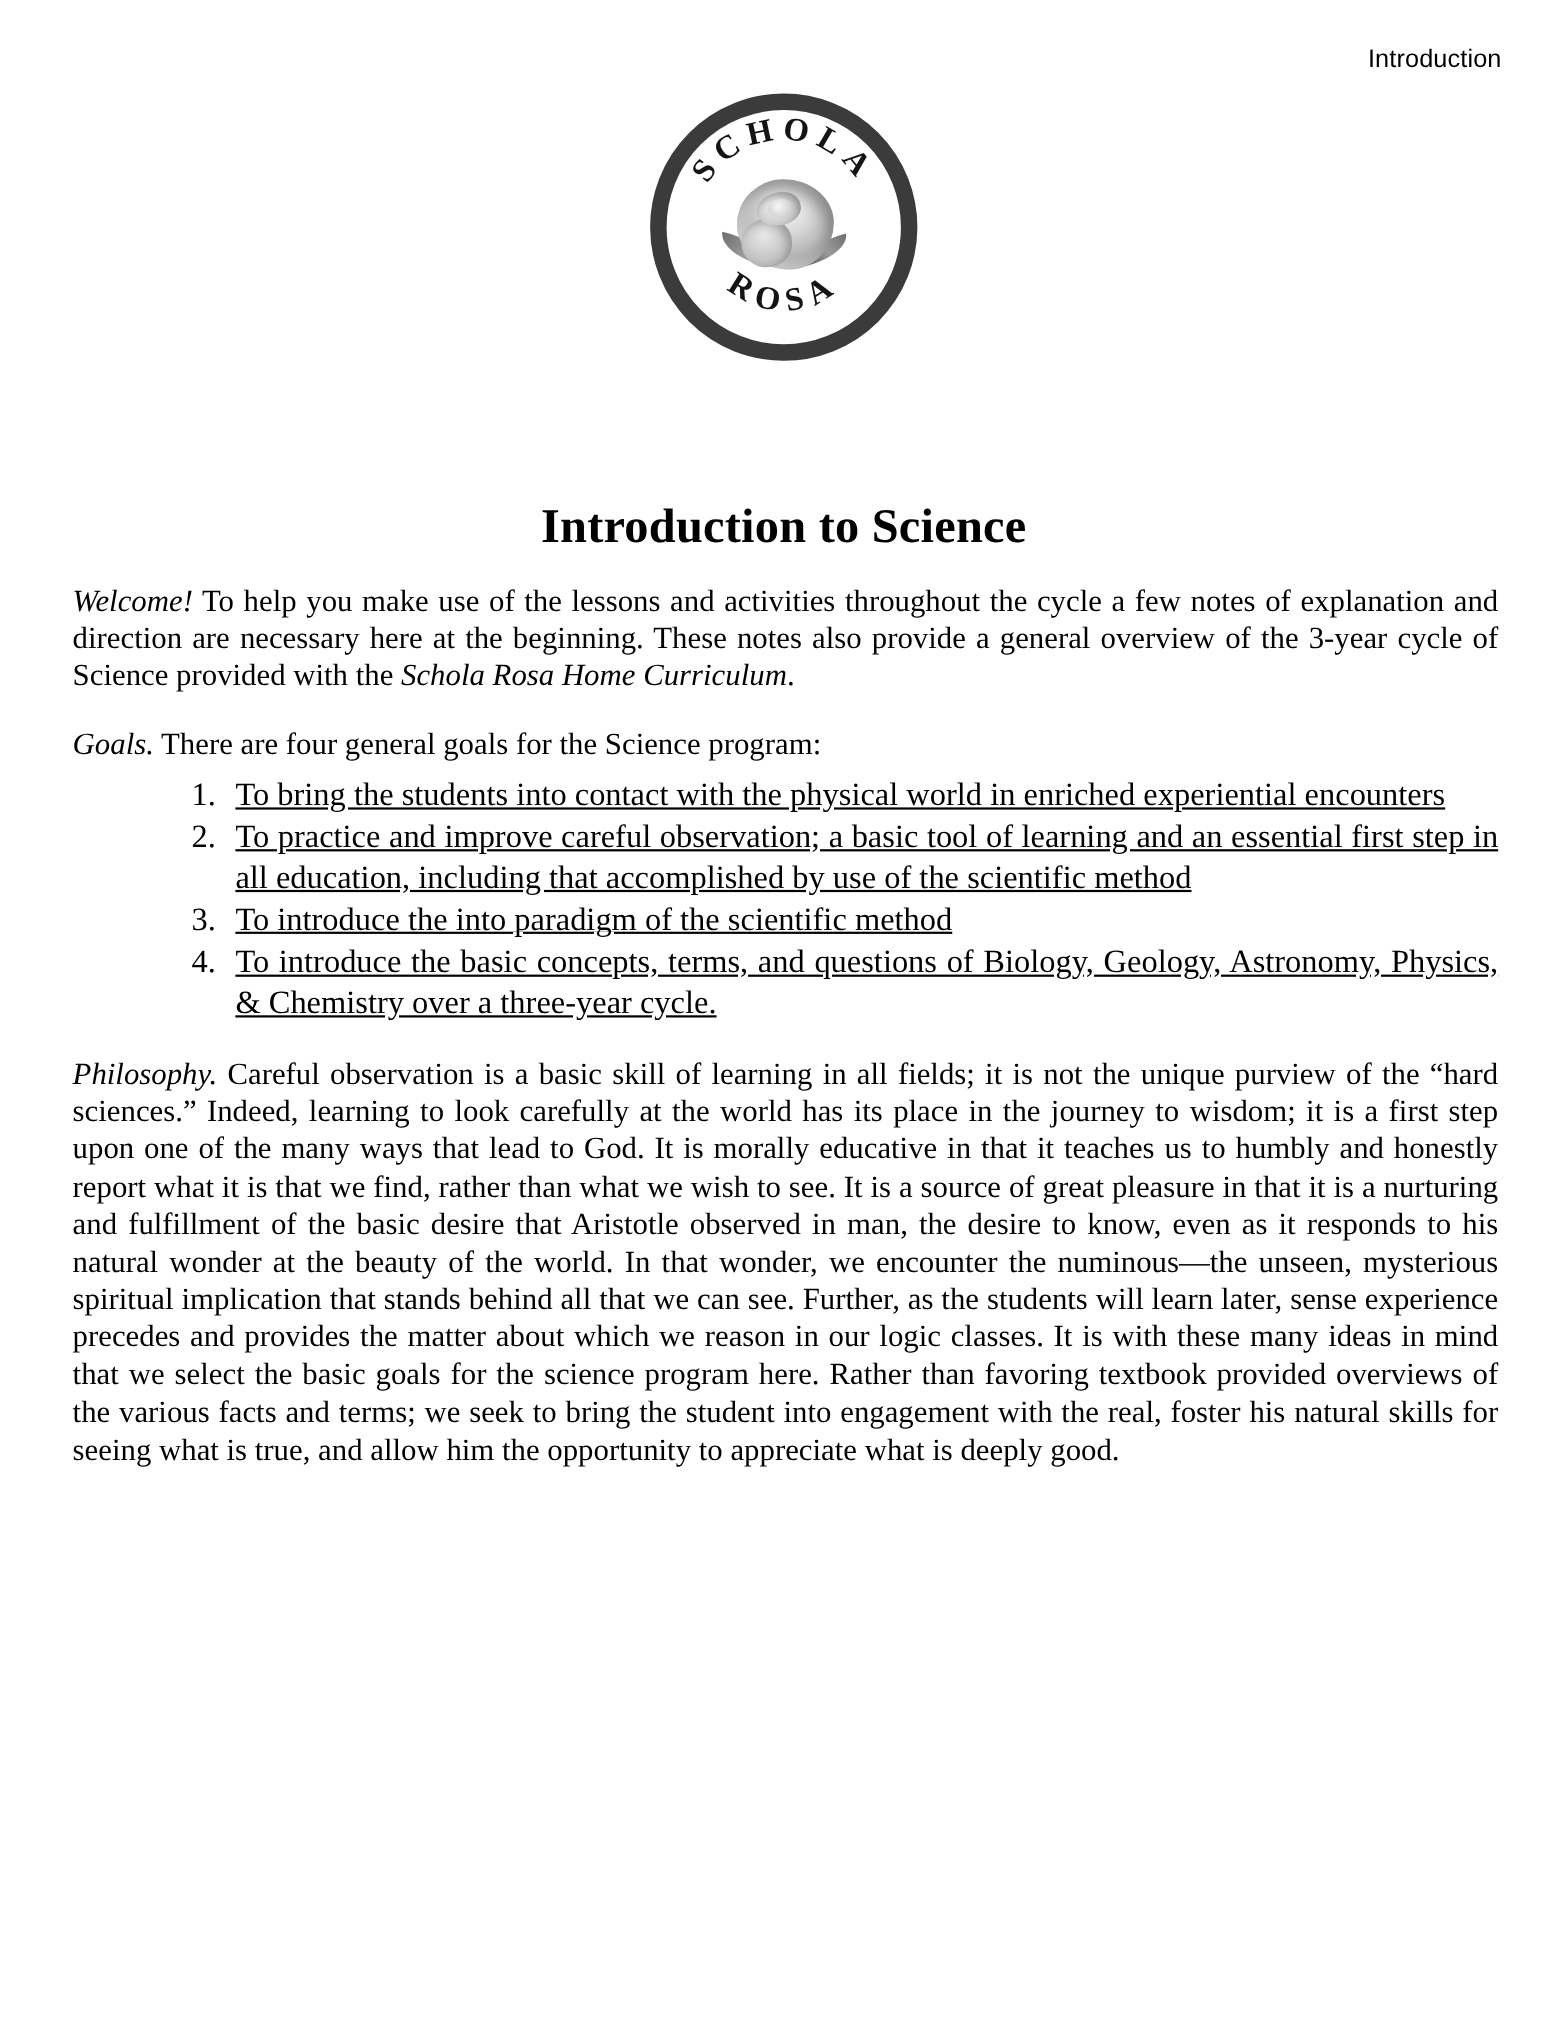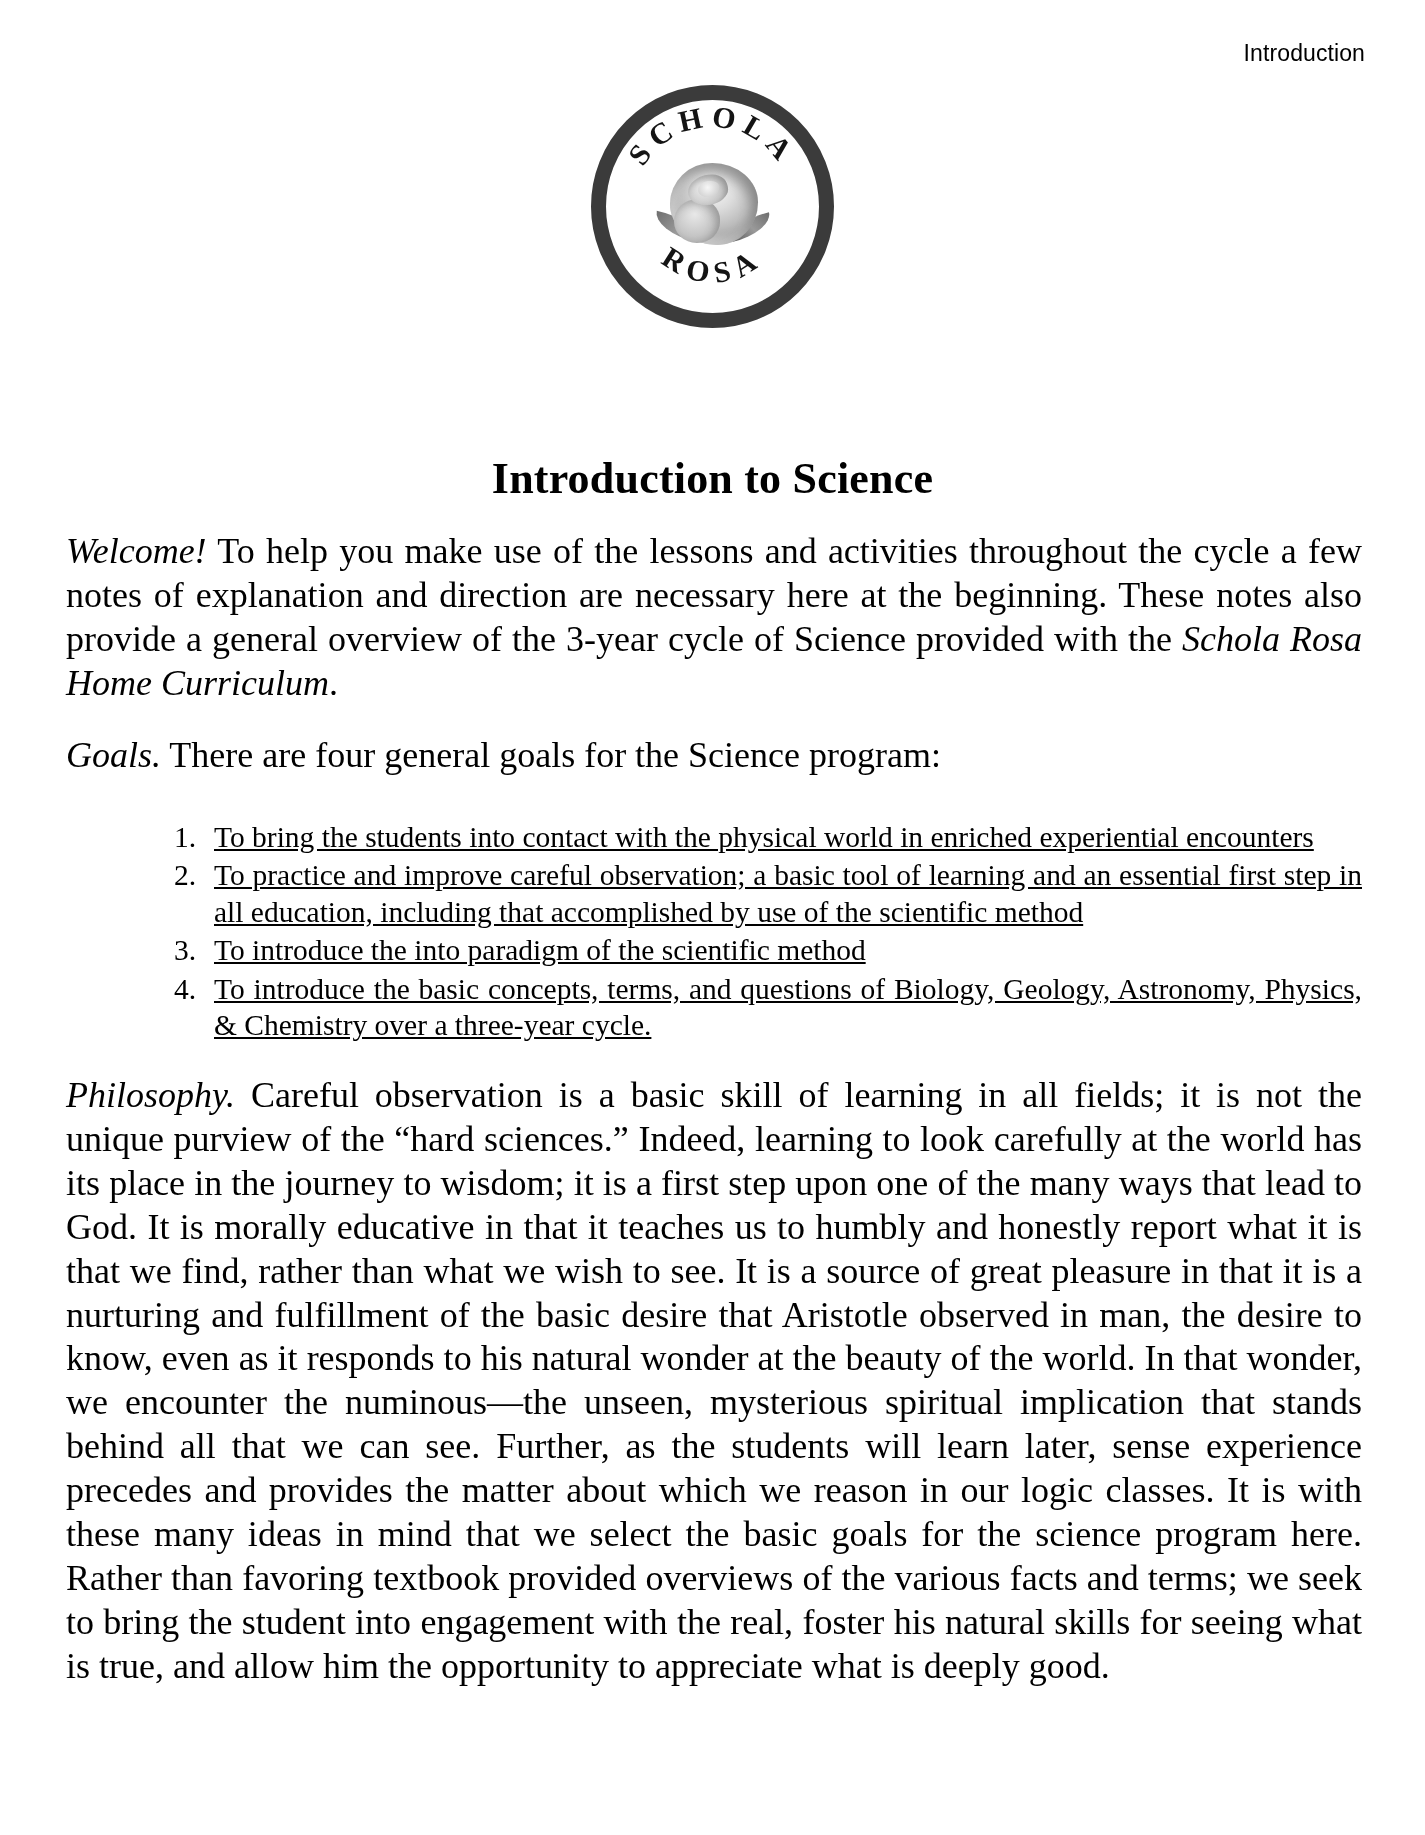--- a/index.html
+++ b/index.html
@@ -155,27 +155,27 @@
 
   
   .body-col {
     position: absolute;
     top: 530px;
     left: 66px;
     width: 1296px;
   }
   p.para {
     margin: 0 0 28px 0;
-    font-size: 36px;
+    font-size: 28px;
     line-height: 1.22;
     text-align: justify;
     text-justify: inter-word;
     hyphens: none;
   }
-  p.para.tight { margin-bottom: 41px; }
+  p.para.tight { margin-bottom: 10px; }
   .lead {
     font-style: italic;
   }
   em.title-it { font-style: italic; }
 
   ol.goals {
     margin: 0 0 30px 0;
     padding: 0 0 0 0;
     list-style: none;
     counter-reset: goal;

